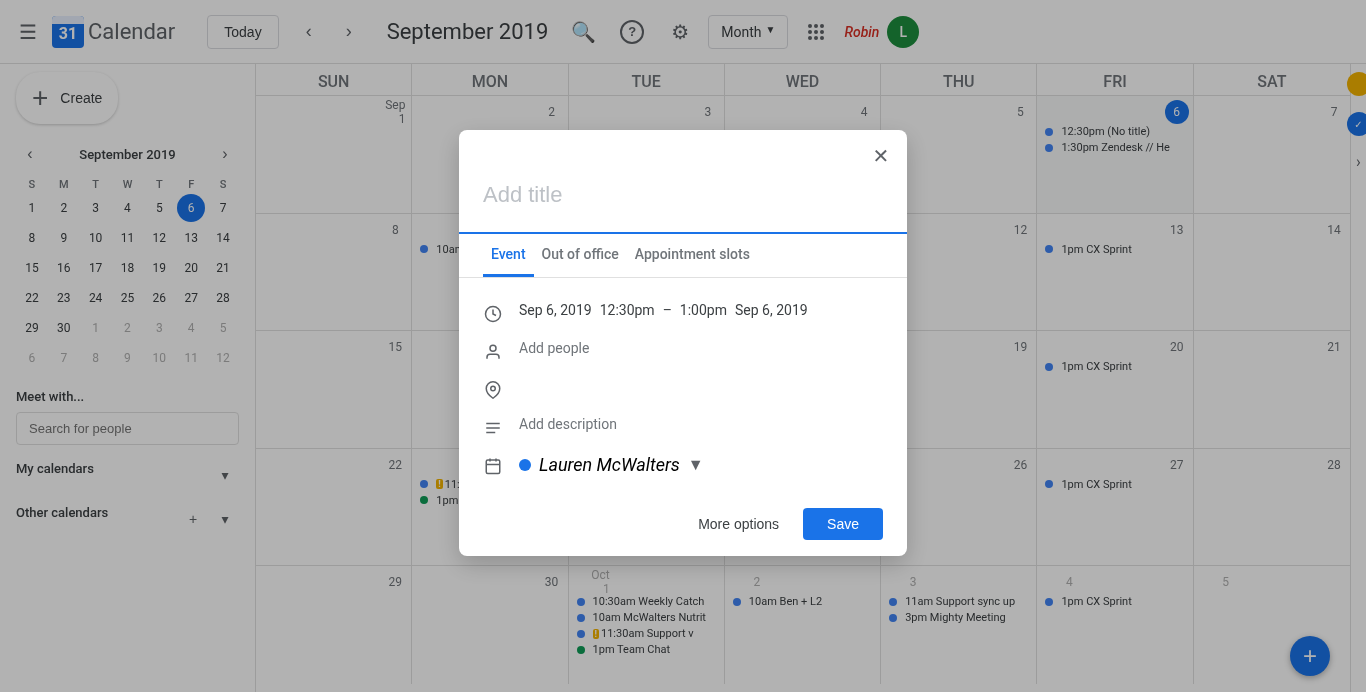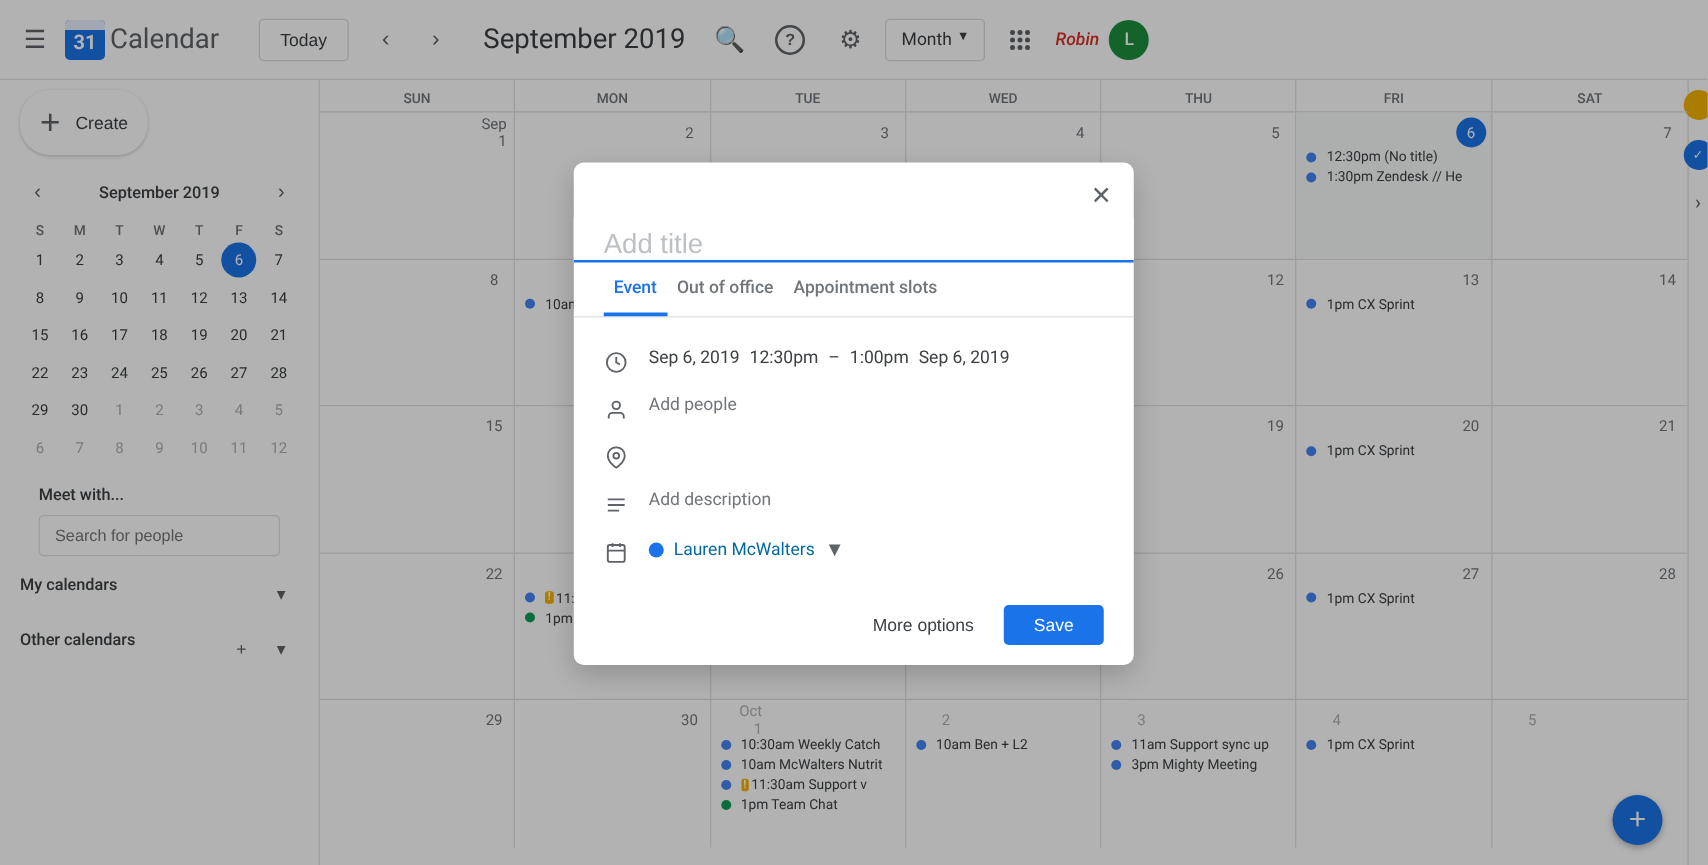--- a/index.html
+++ b/index.html
@@ -41,35 +41,35 @@
     .mini-cal-header { display: flex; align-items: center; justify-content: space-between; margin-bottom: 8px; }
     .mini-cal-title { font-size: 13px; font-weight: 500; color: #3c4043; }
     .mini-cal-nav { width: 28px; height: 28px; border-radius: 50%; border: none; background: none; cursor: pointer; color: #5f6368; font-size: 16px; display: flex; align-items: center; justify-content: center; }
     .mini-cal-grid { display: grid; grid-template-columns: repeat(7, 1fr); gap: 0; }
     .mini-cal-day-header { text-align: center; font-size: 11px; color: #70757a; padding: 2px 0; font-weight: 500; }
     .mini-cal-day { text-align: center; font-size: 12px; color: #3c4043; padding: 3px 0; cursor: pointer; border-radius: 50%; width: 28px; height: 28px; display: flex; align-items: center; justify-content: center; margin: 1px auto; }
     .mini-cal-day.today { background: #1a73e8; color: white; border-radius: 50%; }
     .mini-cal-day.other-month { color: #b0b0b0; }
 
     
-    .meet-section { padding: 0 31px; margin-bottom: 8px; }
+    .meet-section { padding: 0 16px; margin-bottom: 8px; }
     .meet-title { font-size: 13px; color: #3c4043; font-weight: 500; margin-bottom: 8px; }
     .people-search { width: 100%; padding: 8px 12px; border: 1px solid #e0e0e0; border-radius: 4px; font-size: 13px; color: #000000; outline: none; }
 
     
     .cal-section { padding: 0 8px; }
     .cal-section-header { display: flex; align-items: flex-start; justify-content: space-between; padding: 8px; cursor: pointer; }
     .cal-section-title { font-size: 13px; color: #3c4043; font-weight: 500; }
     .cal-section-actions { display: flex; align-items: center; gap: 4px; }
     .cal-section-action-btn { width: 28px; height: 28px; border-radius: 50%; border: none; background: none; cursor: pointer; color: #5f6368; font-size: 14px; display: flex; align-items: center; justify-content: center; }
 
     
     .calendar-area { flex: 1; overflow: hidden; position: relative; }
     .cal-grid-header { display: grid; grid-template-columns: repeat(7, 1fr); border-bottom: 1px solid #e0e0e0; }
-    .cal-day-header { text-align: center; padding: 8px 0 4px; font-size: 11px; color: #70757a; font-weight: 500; border-right: 1px solid #e0e0e0; }
+    .cal-day-header { text-align: center; padding: 8px 0 4px; font-size: 16px; color: #70757a; font-weight: 500; border-right: 1px solid #e0e0e0; }
     .cal-day-header:last-child { border-right: none; }
     .cal-grid-body { display: grid; grid-template-rows: repeat(5, 1fr); height: calc(100% - 40px); }
     .cal-week { display: grid; grid-template-columns: repeat(7, 1fr); border-bottom: 1px solid #e0e0e0; }
     .cal-week:last-child { border-bottom: none; }
     .cal-cell { border-right: 1px solid #e0e0e0; padding: 4px; min-height: 80px; position: relative; overflow: hidden; }
     .cal-cell:last-child { border-right: none; }
     .cal-date { font-size: 12px; color: #70757a; text-align: right; padding: 2px 4px; cursor: pointer; width: 24px; height: 24px; display: flex; align-items: center; justify-content: center; margin-left: auto; border-radius: 50%; }
     .cal-date.today { background: #1a73e8; color: white; }
     .cal-date.other-month { color: #b0b0b0; margin-left: 16px; }
     .cal-event { font-size: 11px; padding: 1px 4px; border-radius: 4px; margin-bottom: 1px; cursor: pointer; white-space: nowrap; overflow: hidden; text-overflow: ellipsis; display: flex; align-items: center; gap: 4px; }
@@ -80,38 +80,38 @@
 
     
     .event-dialog {
       position: fixed; top: 130px; left: 50%; transform: translateX(-50%);
       width: 448px; background: white; border-radius: 8px;
       box-shadow: 0 8px 24px rgba(0,0,0,0.2); z-index: 200;
       padding: 0;
     }
     .dialog-header { display: flex; align-items: center; justify-content: flex-end; padding: 8px 8px 0; }
     .dialog-close { width: 36px; height: 36px; border-radius: 50%; border: none; background: none; cursor: pointer; color: #5f6368; font-size: 20px; display: flex; align-items: center; justify-content: center; }
-    .dialog-title-input { width: 100%; border: none; border-bottom: 2px solid #1a73e8; outline: none; font-size: 22px; color: #3c4043; padding: 8px 24px 0; margin-bottom: 0; font-weight: 400; }
+    .dialog-title-input { width: 100%; border: none; border-bottom: 2px solid #1a73e8; outline: none; font-size: 22px; color: #3c4043; padding: 8px 24px 24px; margin-bottom: 0; font-weight: 400; }
     .dialog-title-input::placeholder { color: #bdc1c6; }
     .dialog-tabs { display: flex; gap: 0; padding: 0 24px; border-bottom: 1px solid #e0e0e0; margin-bottom: 8px; }
     .dialog-tab { padding: 12px 8px; font-size: 14px; cursor: pointer; color: #70757a; border-bottom: 3px solid transparent; font-weight: 500; }
     .dialog-tab.active { color: #1a73e8; border-bottom-color: #1a73e8; }
     .dialog-body { padding: 8px 24px 16px; }
     .dialog-row { display: flex; align-items: flex-start; gap: 16px; padding: 8px 0; }
     .dialog-icon { width: 20px; height: 20px; display: flex; align-items: center; justify-content: center; color: #5f6368; font-size: 18px; flex-shrink: 0; margin-top: 2px; }
     .dialog-content { flex: 1; }
     .dialog-time { display: flex; align-items: center; gap: 8px; font-size: 14px; color: #3c4043; cursor: pointer; flex-wrap: wrap; }
     .dialog-time span { cursor: pointer; }
     .dialog-placeholder { font-size: 14px; color: #70757a; cursor: pointer; }
     .dialog-footer { display: flex; align-items: center; justify-content: flex-end; gap: 8px; padding: 8px 24px 16px; }
     .more-options-btn { border: none; background: none; font-size: 14px; color: #3c4043; cursor: pointer; padding: 8px 16px; border-radius: 4px; font-weight: 500; }
     .save-btn { background: #1a73e8; color: white; border: none; border-radius: 4px; padding: 8px 24px; font-size: 14px; font-weight: 500; cursor: pointer; }
     .calendar-owner { display: flex; align-items: center; gap: 8px; }
     .cal-dot { width: 12px; height: 12px; border-radius: 50%; background: #1a73e8; flex-shrink: 0; }
-    .cal-owner-name { font-size: 14px; color: #0369a1; }
+    .cal-owner-name { font-size: 18px; color: #000000; font-style: italic; }
     .cal-owner-arrow { font-size: 16px; color: #5f6368; }
 
     
     .event-dot { width: 8px; height: 8px; border-radius: 50%; display: inline-block; margin-right: 4px; flex-shrink: 0; }
     
     
     .grid-dots { display: grid; grid-template-columns: repeat(3, 4px); gap: 2px; }
     .grid-dot { width: 4px; height: 4px; border-radius: 50%; background: #5f6368; }
 
     

